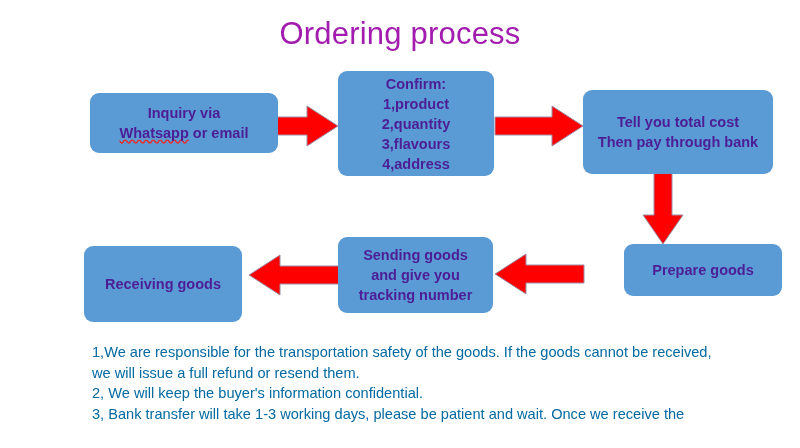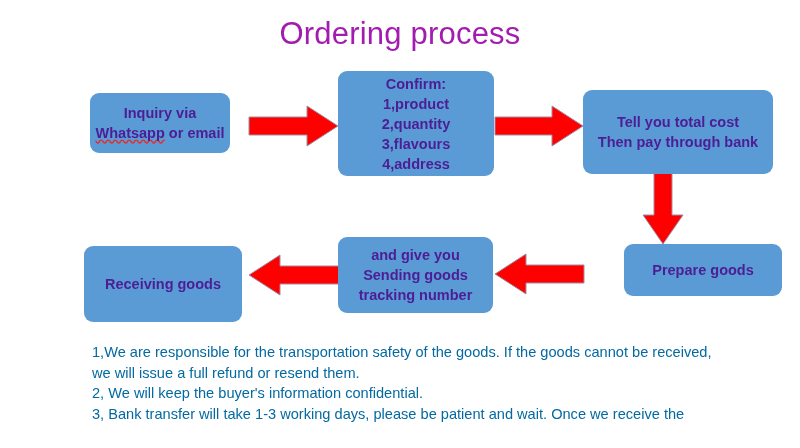--- a/index.html
+++ b/index.html
@@ -48,21 +48,21 @@
   }
   .node .line { display: block; white-space: nowrap; }
   .misspelled {
     text-decoration: underline;
     text-decoration-color: #e03030;
     text-decoration-style: wavy;
     text-decoration-skip-ink: none;
     text-underline-offset: 1px;
   }
 
-  #node-inquiry     { left: 90px;  top: 93px;  width: 140px; height: 60px; }
+  #node-inquiry     { left: 90px;  top: 93px;  width: 188px; height: 60px; }
   #node-confirm     { left: 338px; top: 71px;  width: 156px; height: 105px; }
   #node-cost        { left: 583px; top: 90px;  width: 190px; height: 84px; }
   #node-prepare     { left: 607px; top: 244px; width: 158px; height: 52px; margin-left: 17px; }
   #node-sending     { left: 338px; top: 237px; width: 155px; height: 76px; }
   #node-receiving   { left: 84px;  top: 246px; width: 158px; height: 76px; }
 
   
   .arrow {
     position: absolute;
     z-index: 1;
@@ -117,22 +117,22 @@
 </div>
 
 <div class="node" id="node-prepare">
   <div>
     <span class="line">Prepare goods</span>
   </div>
 </div>
 
 <div class="node" id="node-sending">
   <div>
+    <span class="line">Sending goods</span>
     <span class="line">and give you</span>
-    <span class="line">Sending goods</span>
     <span class="line">tracking number</span>
   </div>
 </div>
 
 <div class="node" id="node-receiving">
   <div>
     <span class="line">Receiving goods</span>
   </div>
 </div>
 

